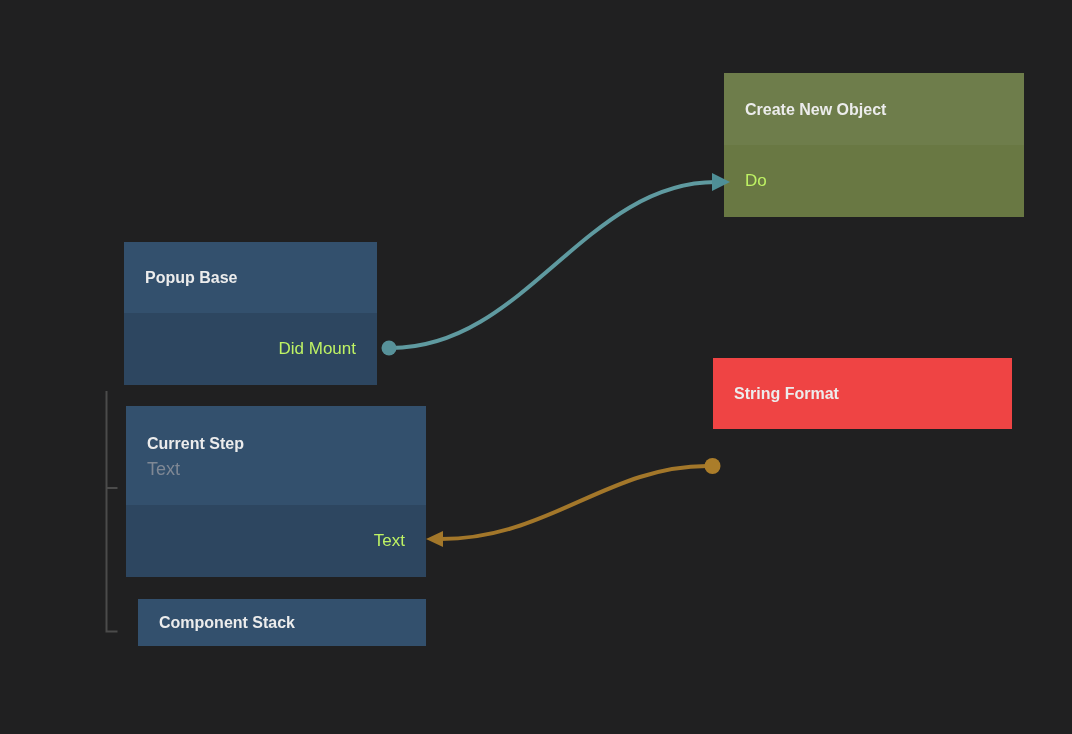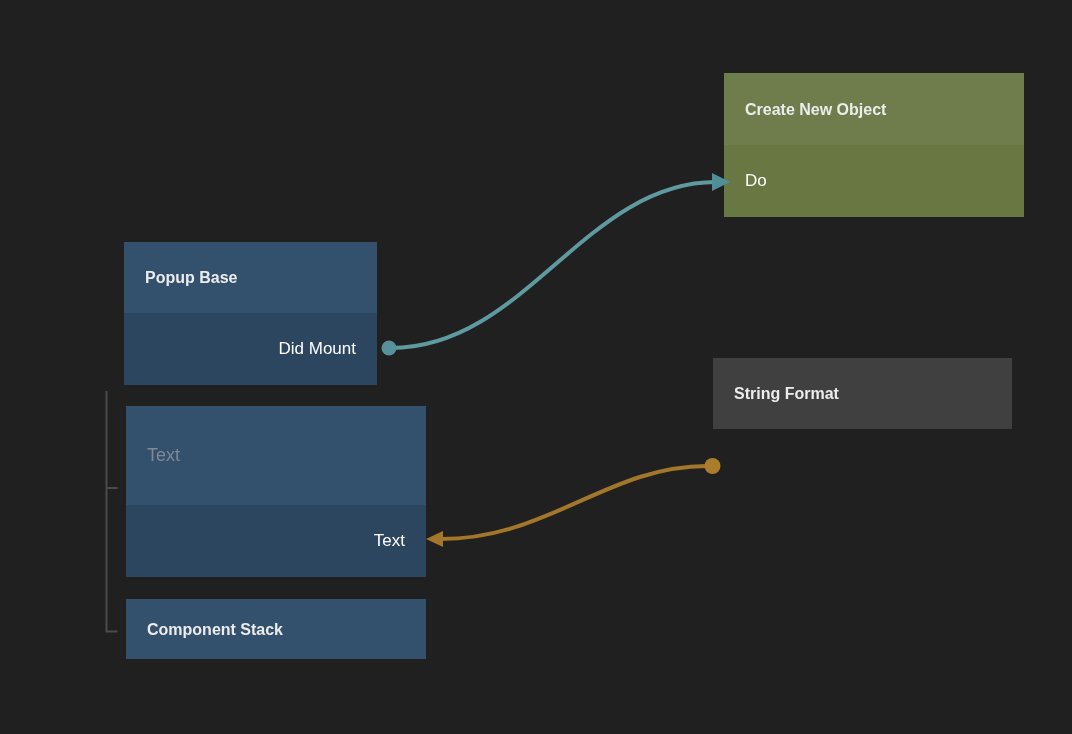--- a/index.html
+++ b/index.html
@@ -20,44 +20,44 @@
     white-space:nowrap;line-height:27px;
   }
   .node-subtitle{
     color:#7f8895;font-size:18px;font-weight:400;
     white-space:nowrap;line-height:25px;
   }
   .node-body{display:flex;flex-direction:column;}
   .port-row{
     flex:1;display:flex;align-items:center;
     padding:0 21px;box-sizing:border-box;
-    color:#ffffff;font-size:17px;font-weight:400;
+    color:#bef264;font-size:17px;font-weight:400;
   }
   .port-row.right{justify-content:flex-end;padding-left:28px;}
   .port-row.left{justify-content:flex-start;}
 
   
   #n-popup{left:88px;top:242px;width:253px;margin-left:36px;}
   #n-popup .node-header{height:71px;background:#33506d;}
   #n-popup .node-body{height:72px;background:#2d4660;}
 
   #n-create{left:724px;top:73px;width:300px;}
   #n-create .node-header{height:72px;background:#6e7d4b;}
   #n-create .node-body{height:72px;background:#697843;}
 
   #n-string{left:713px;top:358px;width:299px;}
-  #n-string .node-header{height:71px;background:#404040;}
+  #n-string .node-header{height:71px;background:#ef4444;}
   #n-string .node-body{height:74px;background:#343744;}
 
   #n-current{left:126px;top:406px;width:300px;}
   #n-current .node-header{height:99px;background:#33506d;}
   #n-current .node-body{height:72px;background:#2d4660;}
 
   #n-stack{left:126px;top:599px;width:300px;}
-  #n-stack .node-header{height:60px;background:#33506d;}
+  #n-stack .node-header{height:47px;background:#33506d;margin-left:12px;}
 
   
   #wires{position:absolute;left:0;top:0;z-index:5;pointer-events:none;}
 </style>
 </head>
 <body>
 
 <div id="canvas">
 
   <div class="node" id="n-popup">
@@ -83,20 +83,21 @@
   </div>
 
   <div class="node" id="n-string">
     <div class="node-header">
       <div class="node-title">String Format</div>
     </div>
   </div>
 
   <div class="node" id="n-current">
     <div class="node-header">
+      <div class="node-title">Current Step</div>
       <div class="node-subtitle">Text</div>
     </div>
     <div class="node-body">
       <div class="port-row right">
         <span>Text</span>
       </div>
     </div>
   </div>
 
   <div class="node" id="n-stack">

